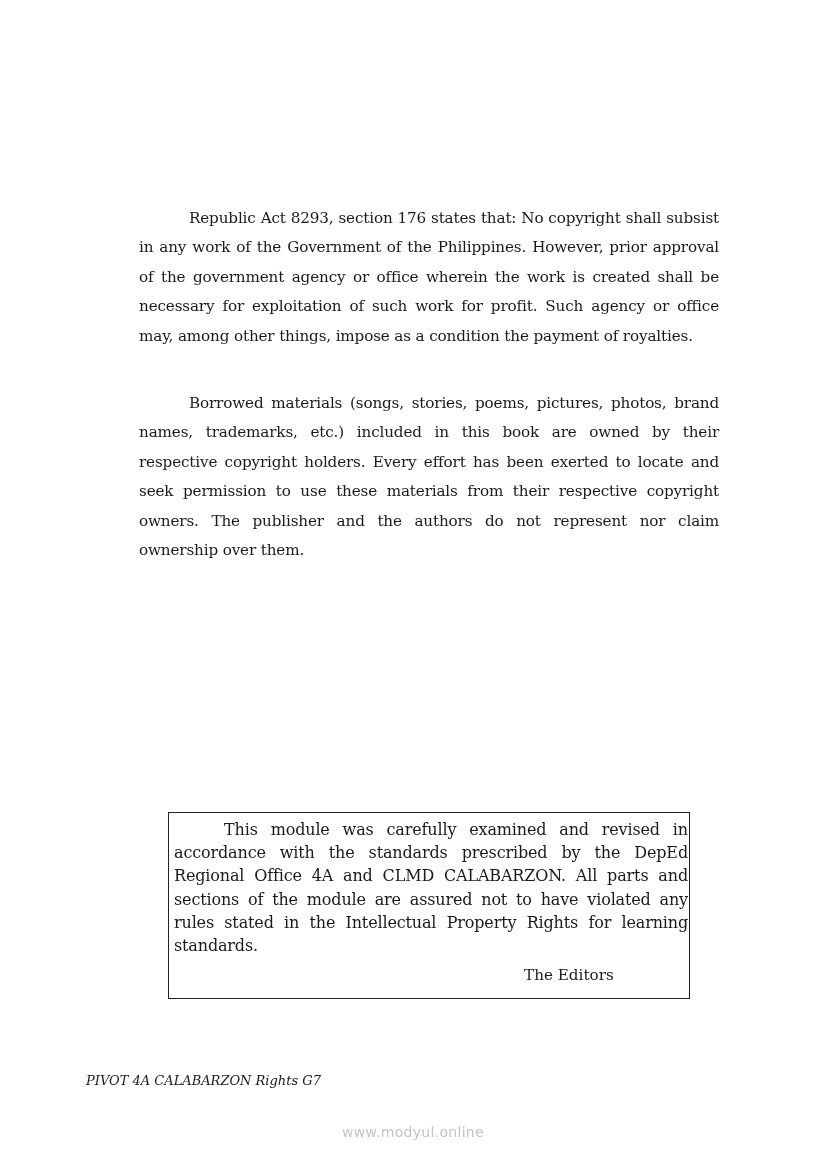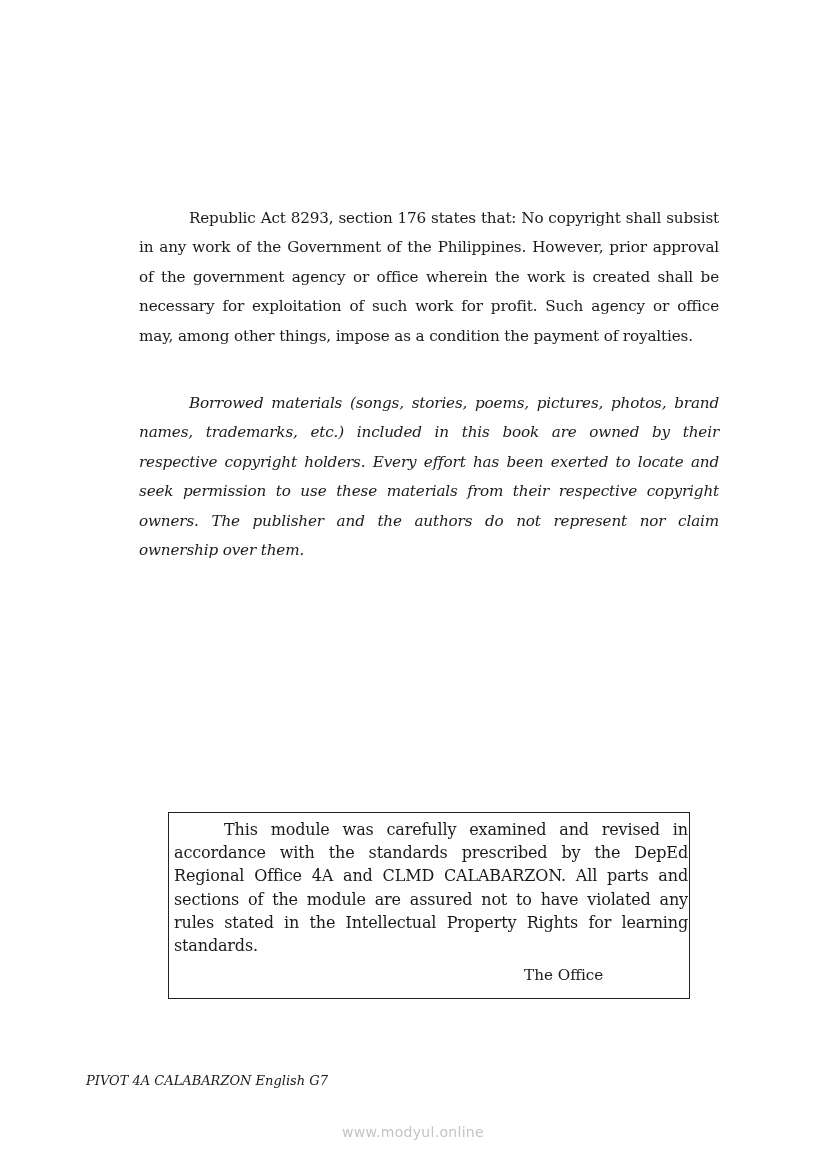--- a/index.html
+++ b/index.html
@@ -20,21 +20,21 @@
       left: 123px;
       width: 580px;
       font-size: 15.2px;
       line-height: 29.4px;
       text-align: justify;
       margin: 16px;
       text-indent: 50px;
       letter-spacing: -0.15px;
     }
     #para-1 { top: 188px; }
-    #para-2 { top: 373px; font-style: italic; }
+    #para-2 { top: 373px; }
 
     .notice-box {
       position: absolute;
       left: 168px;
       top: 812px;
       width: 522px;
       height: 187px;
       border: 1.5px solid #222;
       box-sizing: border-box;
     }
@@ -80,17 +80,17 @@
     }
   </style>
 </head>
 <body>
 
 <p id="para-1" class="para">Republic Act 8293, section 176 states that: No copyright shall subsist in any work of the Government of the Philippines. However, prior approval of the government agency or office wherein the work is created shall be necessary for exploitation of such work for profit. Such agency or office may, among other things, impose as a condition the payment of royalties.</p>
 <p id="para-2" class="para">Borrowed materials (songs, stories, poems, pictures,   photos, brand names, trademarks, etc.) included in this book are owned by their respective copyright holders. Every effort has been exerted to locate and seek permission to use these materials from their respective copyright owners. The publisher and the authors do not represent nor claim ownership over them.</p>
 
 <div class="notice-box">
   <p class="notice-text">This module was carefully examined and revised in accordance with the standards prescribed by the DepEd Regional Office 4A and CLMD CALABARZON. All parts and sections of the module are assured not to have violated any rules stated in the Intellectual Property Rights for learning standards.</p>
-  <p class="notice-sign">The Office</p>
+  <p class="notice-sign">The Editors</p>
 </div>
 
-<p class="footer-title">PIVOT 4A CALABARZON English G7</p>
+<p class="footer-title">PIVOT 4A CALABARZON Rights G7</p>
 <p class="watermark">www.modyul.online</p>
 
 </body></html>

